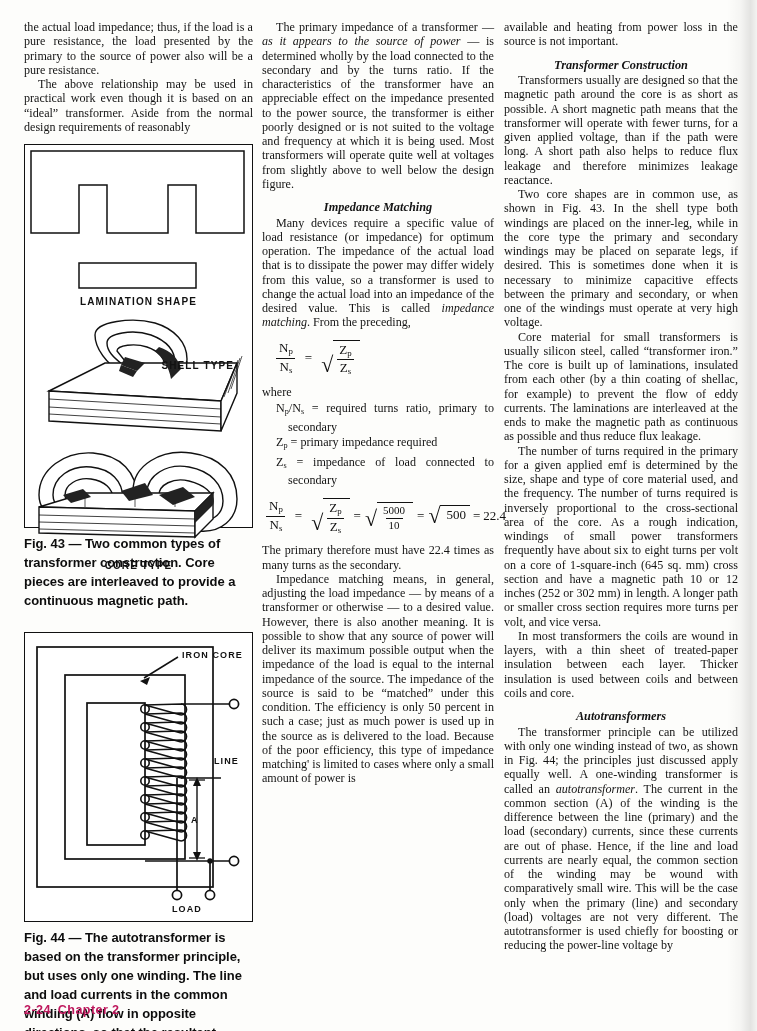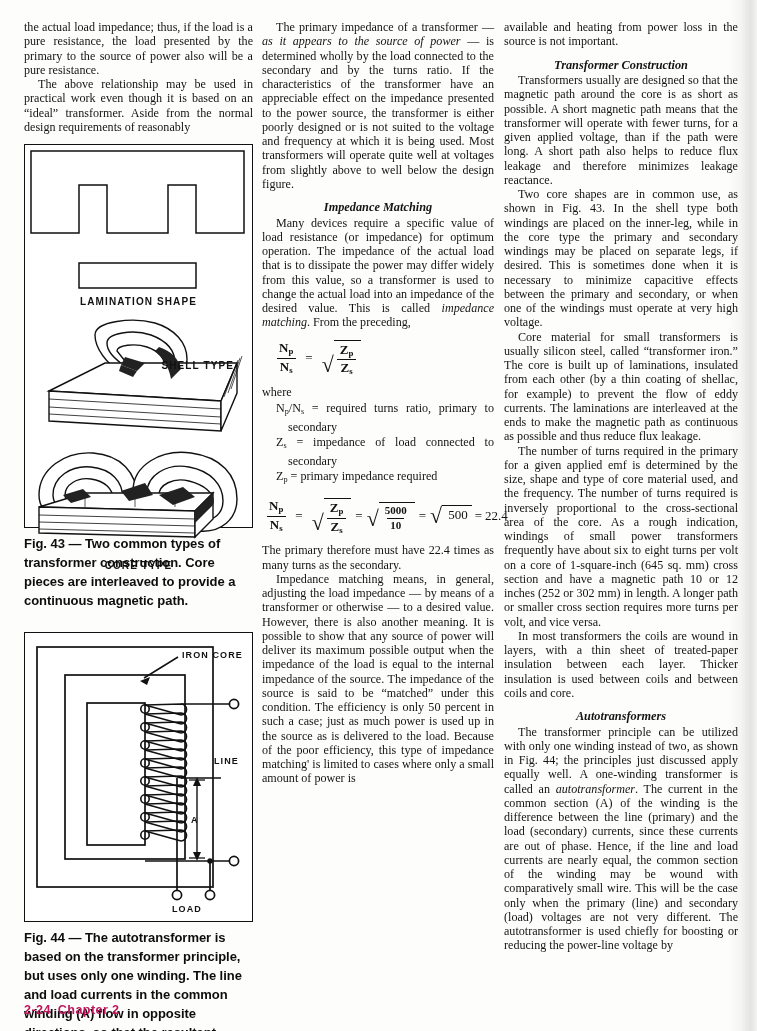--- a/index.html
+++ b/index.html
@@ -108,21 +108,20 @@
     font-size: 13px;
     color: #111;
   }
   .math.indent { padding-left: 14px; }
   .frac {
     display: inline-flex;
     flex-direction: column;
     align-items: center;
     vertical-align: middle;
     line-height: 1.06;
-    font-weight: bold;
   }
   .frac .num { padding: 0 3px 1px 3px; }
   .frac .den { padding: 1px 3px 0 3px; border-top: 1.3px solid #111; }
   .eqsign { margin: 0 9px; }
   .radical {
     display: inline-flex;
     align-items: stretch;
     position: relative;
   }
   .radical > .sign {
@@ -356,26 +355,26 @@
       </div>
 
       <div class="where">where</div>
 
       <ul class="deflist">
         <li>
           <span>N</span><sub>p</sub><span>/N</span><sub>s</sub>
           <span>= required turns ratio, primary to secondary</span>
         </li>
         <li>
+          <span>Z</span><sub>p</sub>
+          <span>=  primary impedance required</span>
+        </li>
+        <li>
           <span>Z</span><sub>s</sub>
           <span>= impedance of load connected to secondary</span>
-        </li>
-        <li>
-          <span>Z</span><sub>p</sub>
-          <span>=  primary impedance required</span>
         </li>
       </ul>
 
 
       <div class="math" style="padding-left:4px">
         <span class="frac">
           <span class="num"><span>N</span><sub>p</sub></span>
           <span class="den"><span>N</span><sub>s</sub></span>
         </span>
         <span class="eqsign">=</span>

